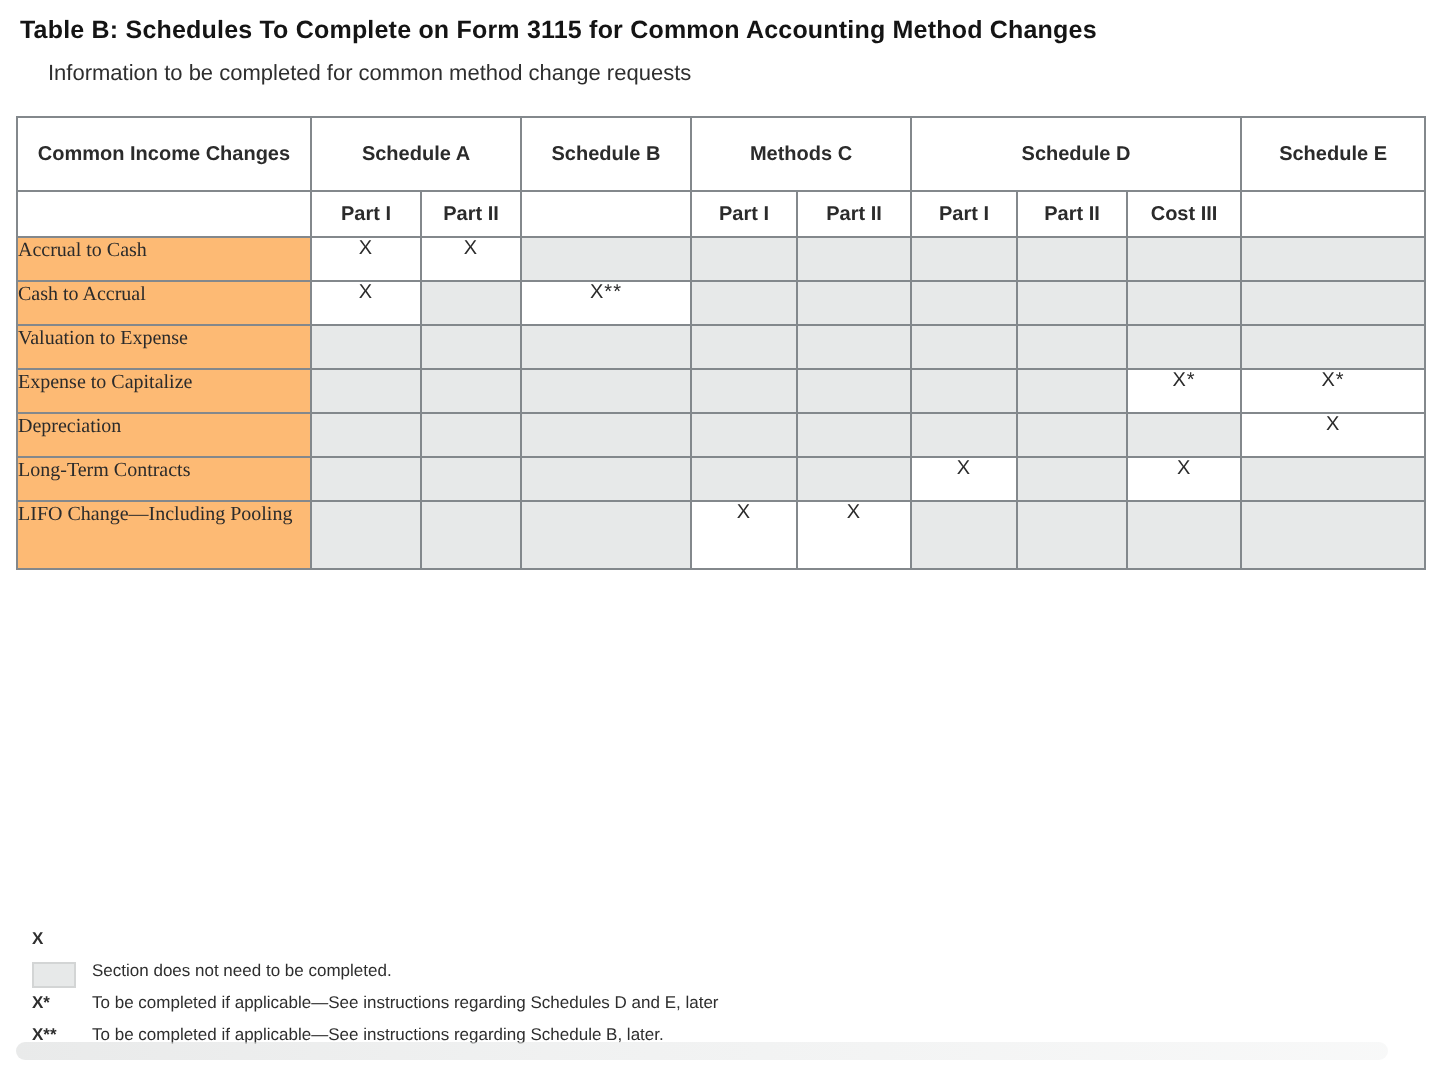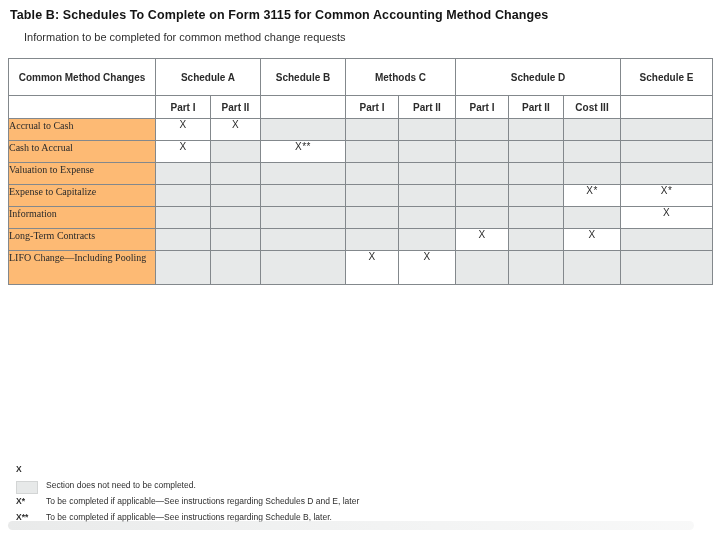--- a/index.html
+++ b/index.html
@@ -120,21 +120,21 @@
       <col style="width:85px">
         <col style="width:53px">
         <col style="width:57px">
       <col style="width:53px">
         <col style="width:55px">
         <col style="width:57px">
       <col style="width:92px">
     </colgroup>
     <tbody>
         <tr style="height:37px">
-      <th class="method-head">Common Method Changes</th>
+      <th class="method-head">Common Income Changes</th>
       <th colspan="2">Schedule A</th>
       <th>Schedule B</th>
       <th colspan="2">Methods C</th>
       <th colspan="3">Schedule D</th>
       <th>Schedule E</th>
     </tr>
     <tr style="height:23px">
       <th></th>
       <th>Part I</th>
       <th>Part II</th>
@@ -193,21 +193,21 @@
       <td class="mark shaded"></td>
       <td class="mark shaded"></td>
       <td class="mark shaded"></td>
       <td class="mark shaded"></td>
       <td class="mark shaded"></td>
       <td class="mark">X*</td>
       <td class="mark">X*</td>
     </tr>
 
     <tr style="height:22px">
-      <td class="label-cell">Information</td>
+      <td class="label-cell">Depreciation</td>
       <td class="mark shaded"></td>
       <td class="mark shaded"></td>
       <td class="mark shaded"></td>
       <td class="mark shaded"></td>
       <td class="mark shaded"></td>
       <td class="mark shaded"></td>
       <td class="mark shaded"></td>
       <td class="mark shaded"></td>
       <td class="mark">X</td>
     </tr>

